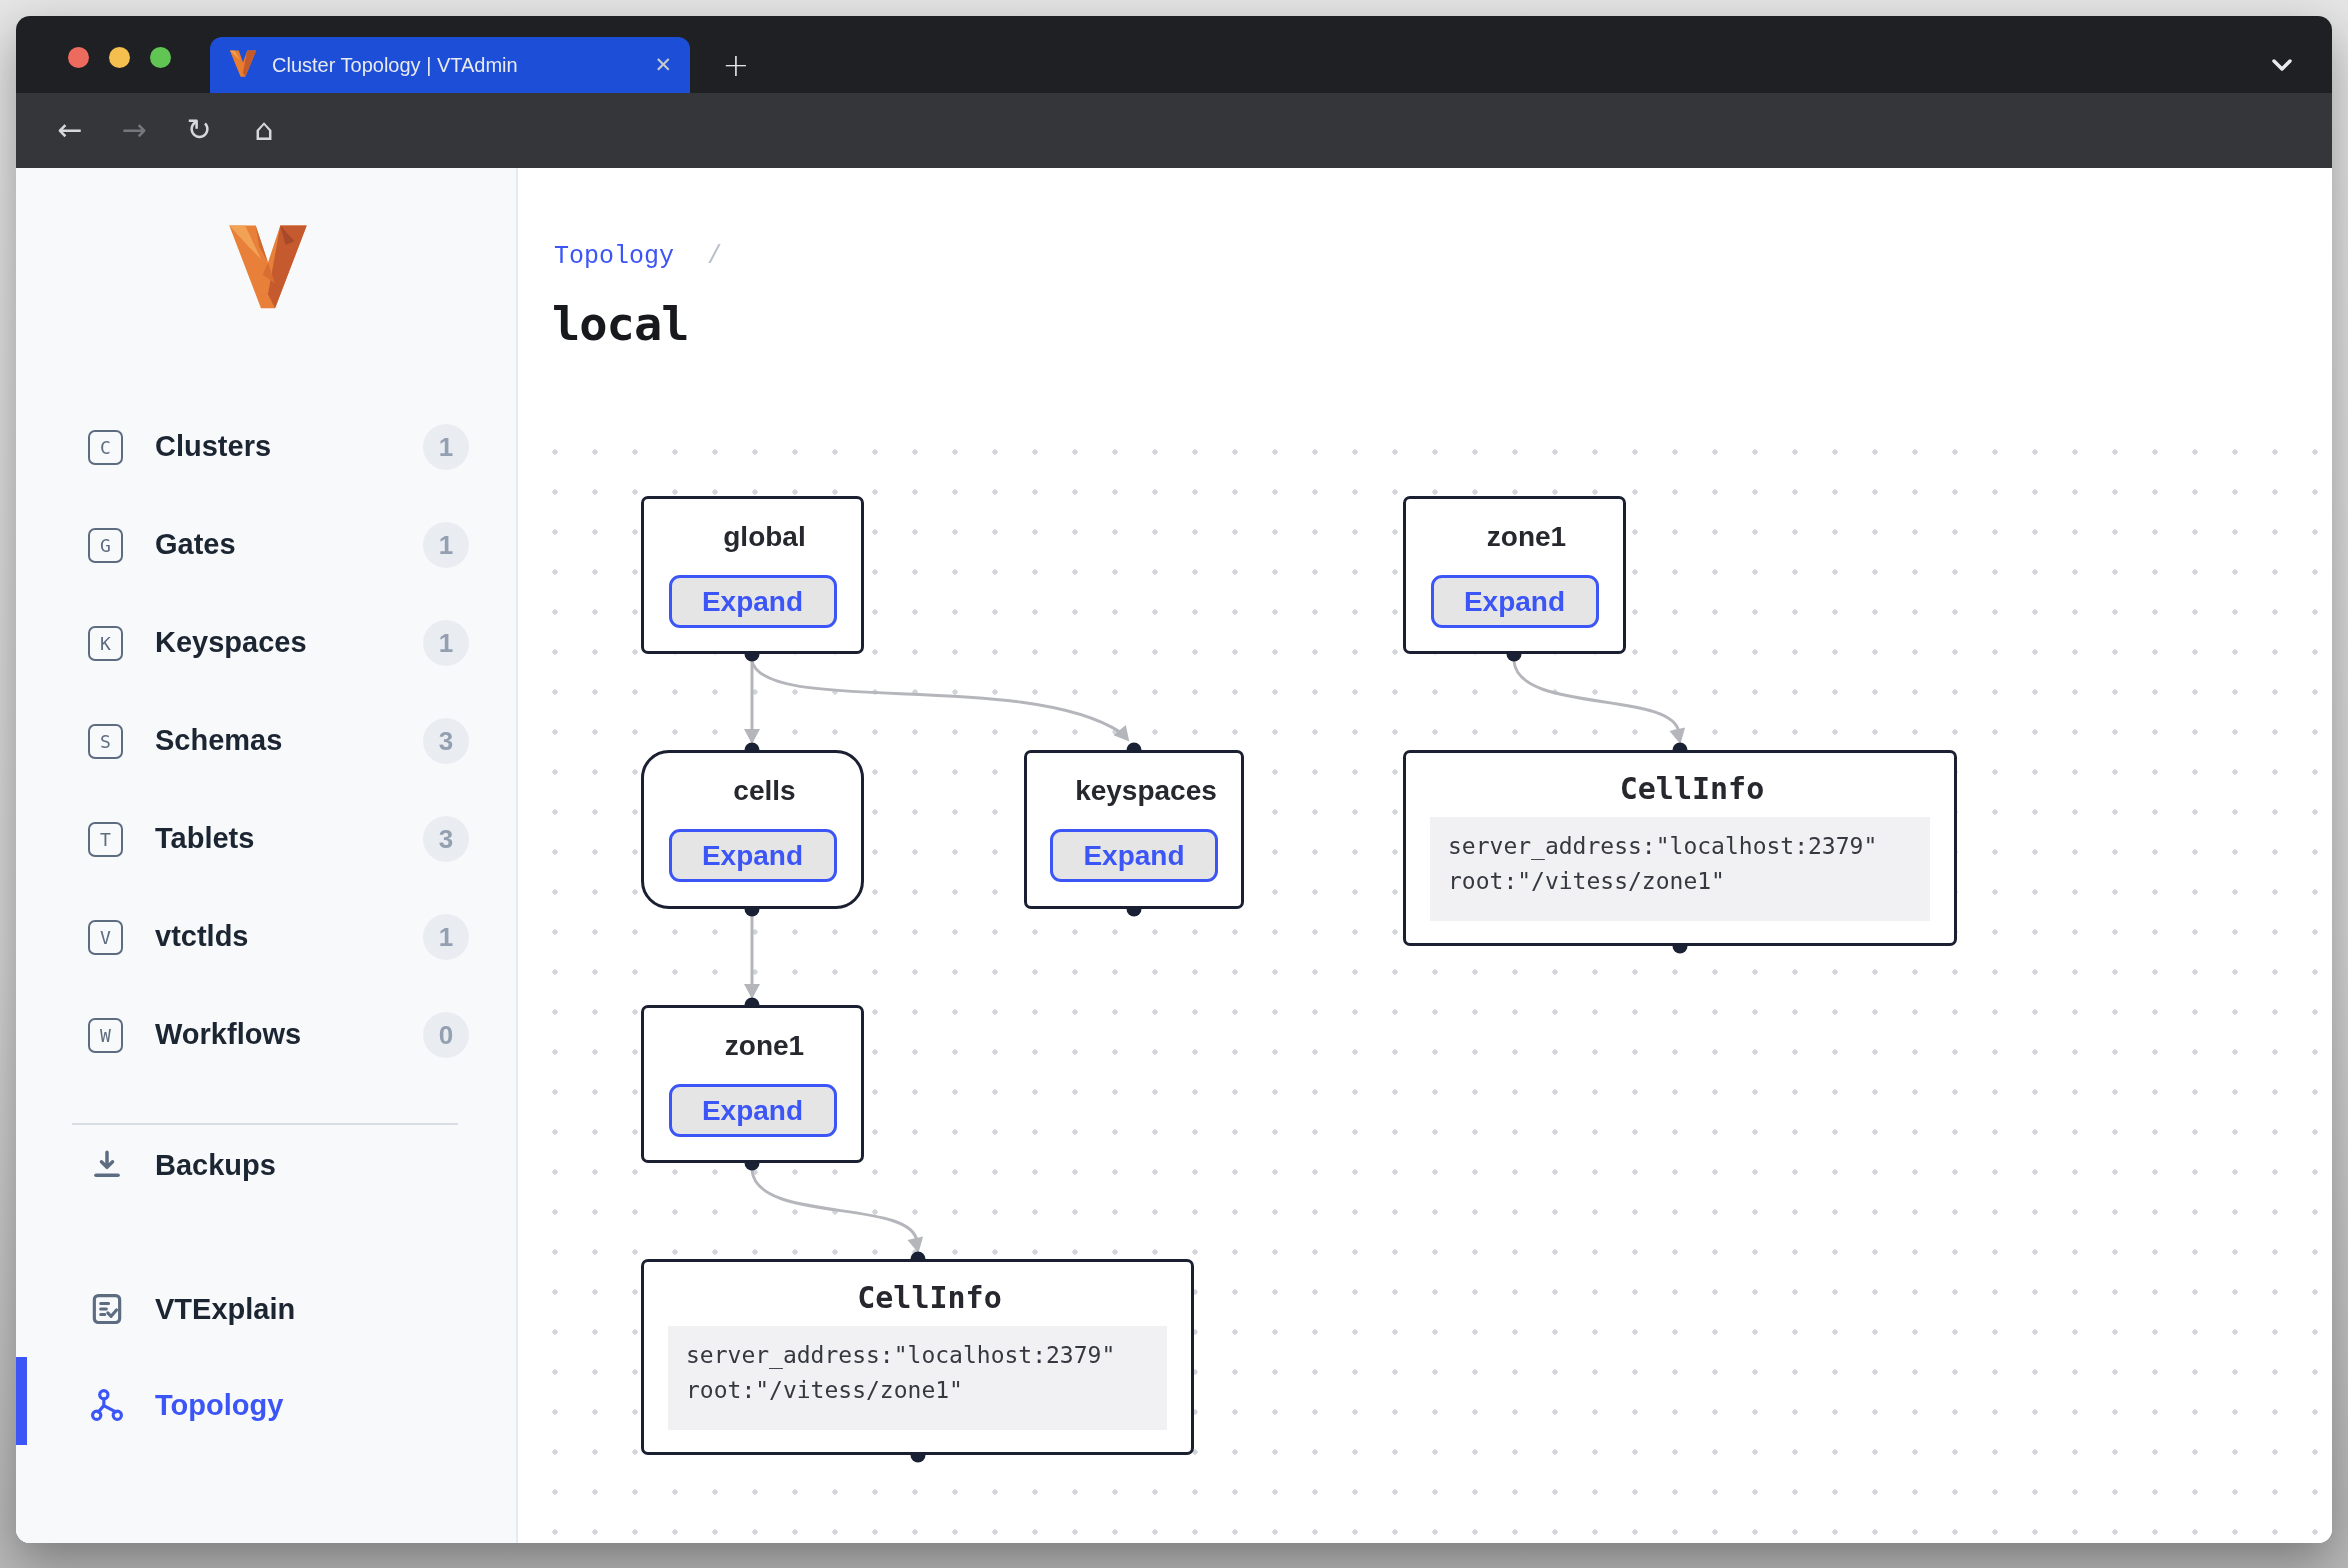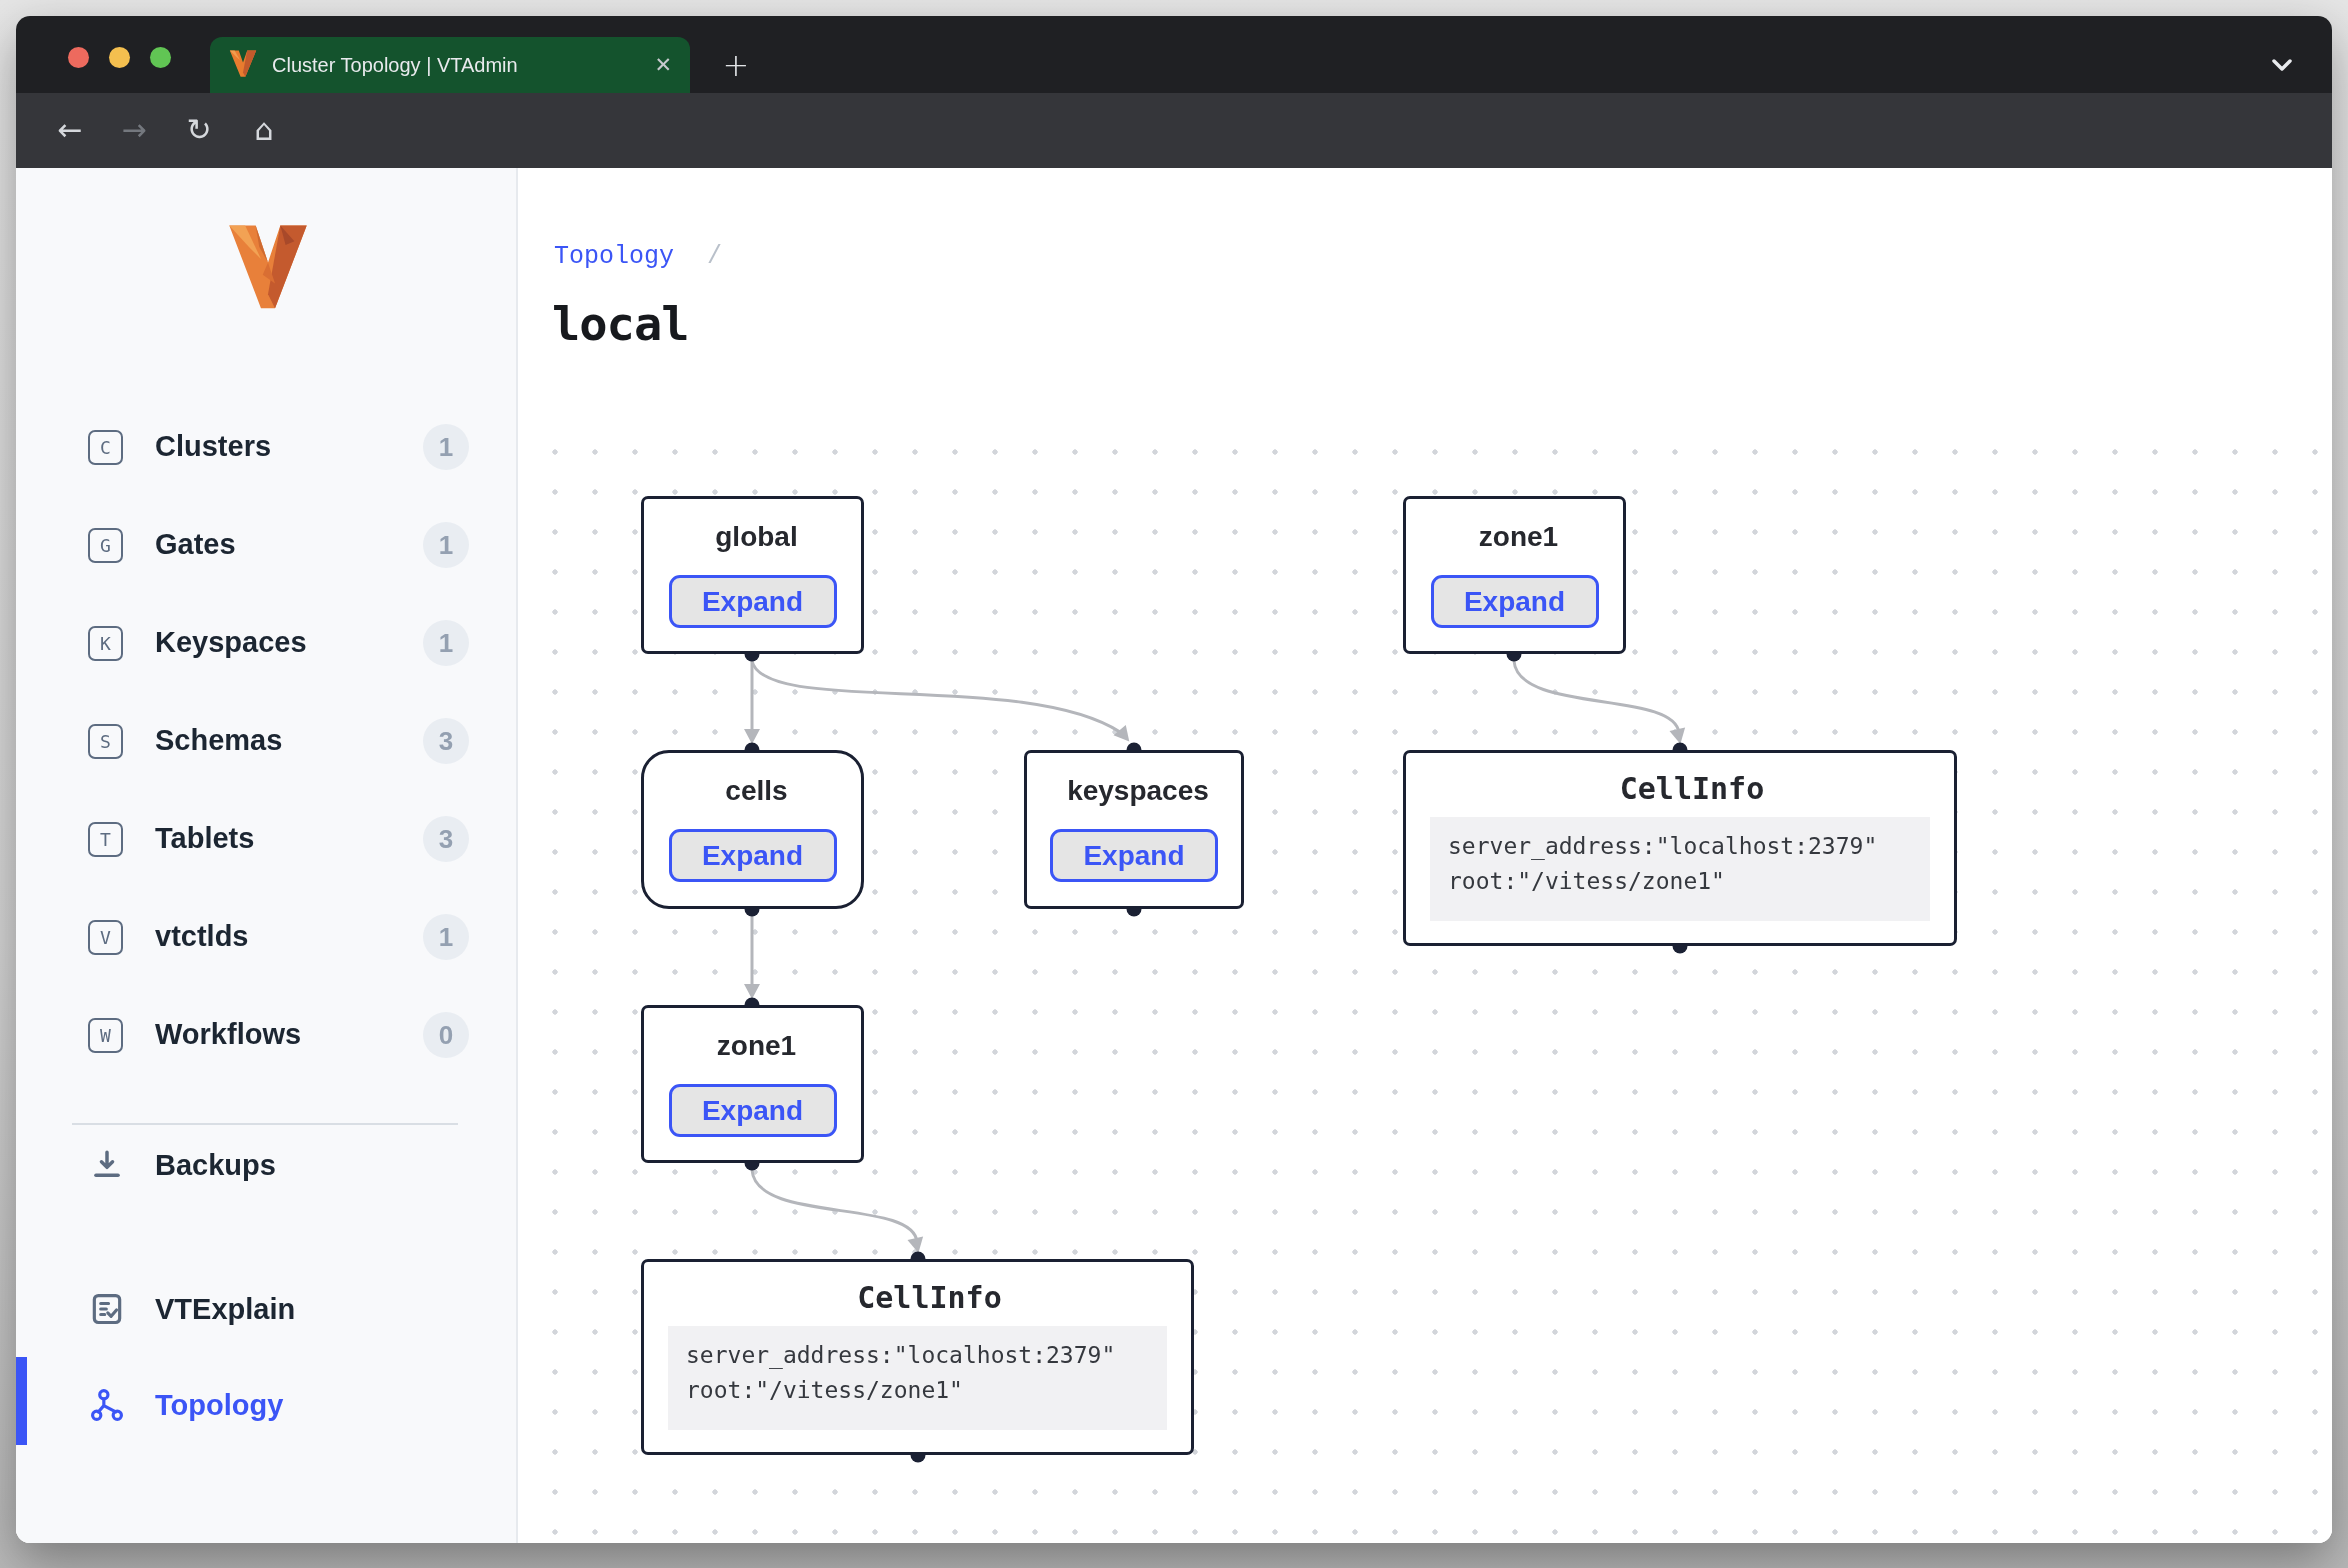--- a/index.html
+++ b/index.html
@@ -15,21 +15,21 @@
     box-shadow:0 18px 50px rgba(0,0,0,.35);
   }
   
   .tabstrip{ position:absolute; left:0; top:0; width:2316px; height:77px; background:#1f2023; }
   .traffic{ position:absolute; top:31px; width:21px; height:21px; border-radius:50%; }
   .t-red{ left:52px; background:#ed6a5e; }
   .t-yellow{ left:93px; background:#f4bf4f; }
   .t-green{ left:134px; background:#61c554; }
   .tab{
     position:absolute; left:194px; top:21px; width:480px; height:56px;
-    background:#14532d; border-radius:12px 12px 0 0;
+    background:#1d4ed8; border-radius:12px 12px 0 0;
     display:flex; align-items:center; padding:0 18px; gap:14px;justify-content:flex-end;
   }
   .tab-title{ color:#e8eaed; font-size:20px; flex:1; white-space:nowrap; overflow:hidden; }
   .tab-close{ color:#c7cace; font-size:21px; font-family:"DejaVu Sans",sans-serif; cursor:default; }
   .newtab{
     position:absolute; left:700px; top:30px; width:40px; height:40px;
     color:#e2e4e7; font-size:32px; font-weight:300; text-align:center; line-height:38px;
     font-family:"DejaVu Sans",sans-serif;
   }
   .strip-chevron{ position:absolute; left:2248px; top:30px; width:36px; height:36px; }
@@ -91,21 +91,21 @@
   }
   .canvas{
     position:absolute; left:0; top:262px; width:1814px; height:1113px;
     background-image:radial-gradient(circle, #d2d5da 2.4px, transparent 2.9px);
     background-size:40px 40px; background-position:17px 2px;
   }
   .edges{ position:absolute; left:0; top:0; }
   .gnode{
     position:absolute; background:#fff; border:3px solid #1a2032; border-radius:7px;
   }
-  .gnode .nlabel{ position:absolute; left:4px; top:22px; width:100%; text-align:center;
+  .gnode .nlabel{ position:absolute; left:12px; top:22px; width:100%; text-align:center;
     font-size:28px; font-weight:700; color:#26282e; }
   .gnode .expand{
     position:absolute; left:50%; transform:translateX(-50%); top:76px; width:168px; height:53px;
     border:3px solid #3b55f6; border-radius:11px; background:#e5e5e5;
     color:#3b55f6; font-size:28px; font-weight:700; font-family:"Liberation Sans",sans-serif;
     display:flex; align-items:center; justify-content:center; cursor:pointer;
   }
   .gnode .ititle{ position:absolute; left:0; top:18px; width:100%; text-align:center;
     font-family:"DejaVu Sans Mono",monospace; font-size:30px; font-weight:700; color:#26282e;margin-left:12px; }
   .gnode .code{

